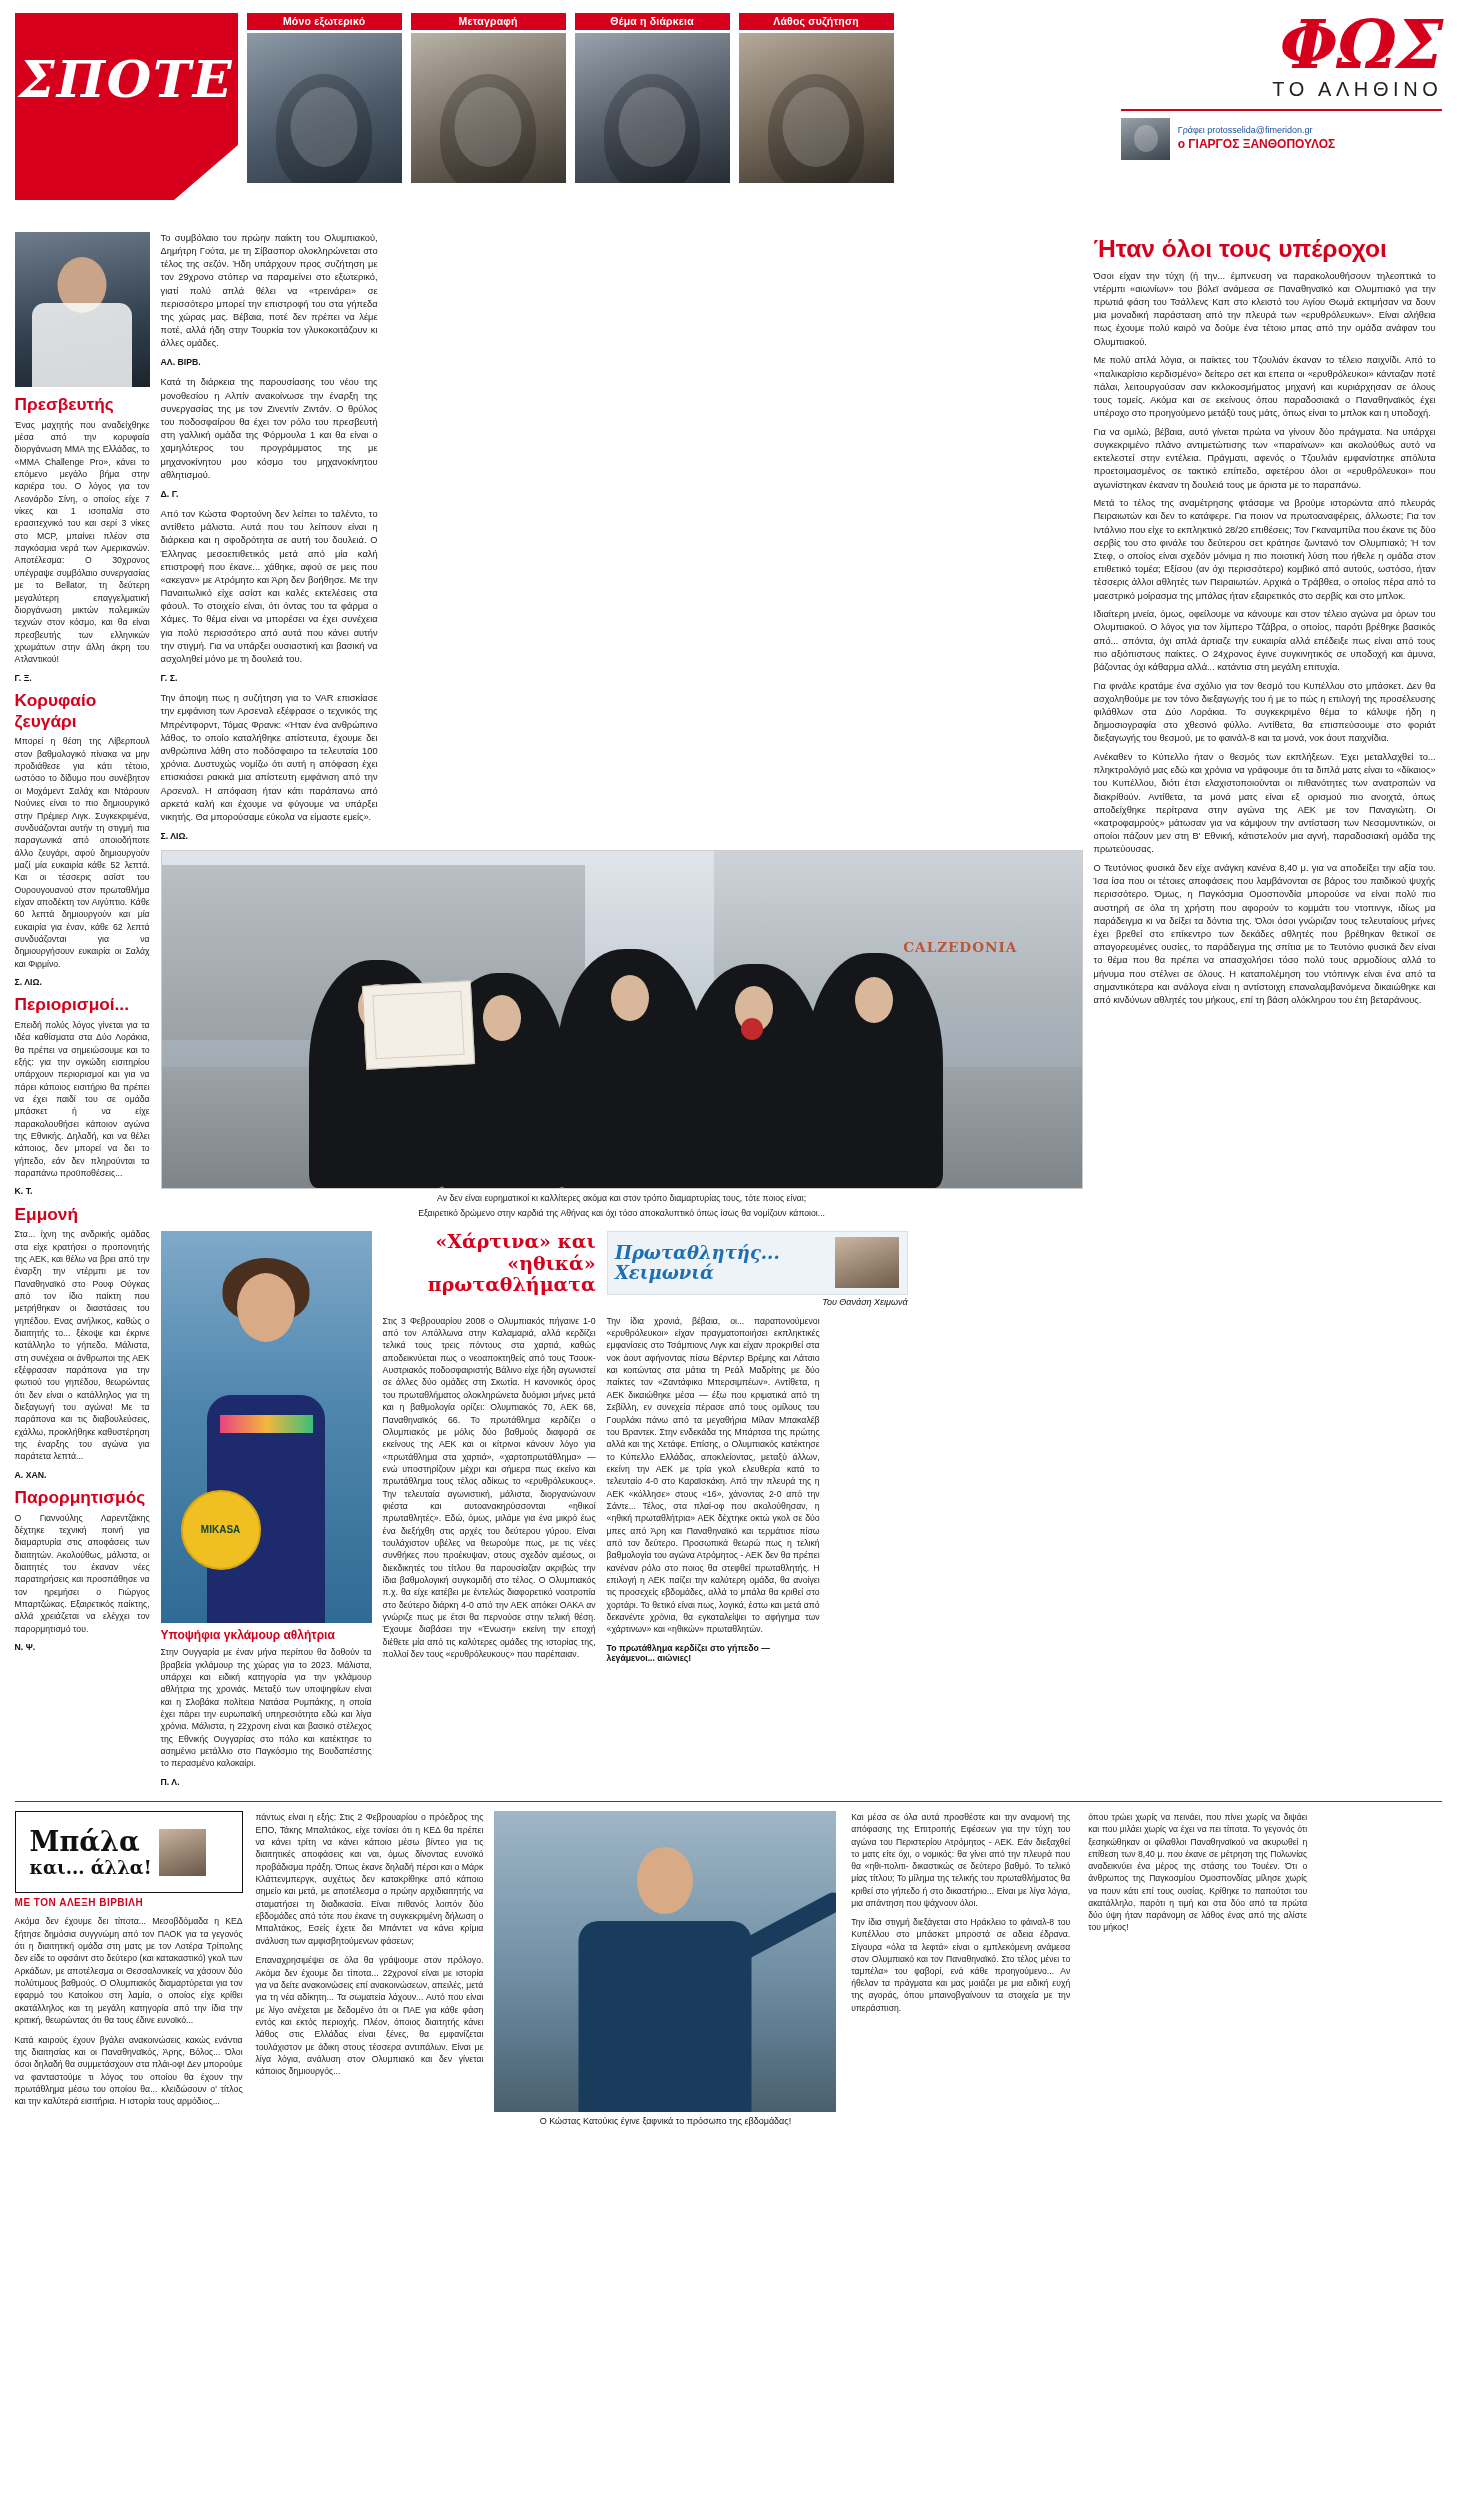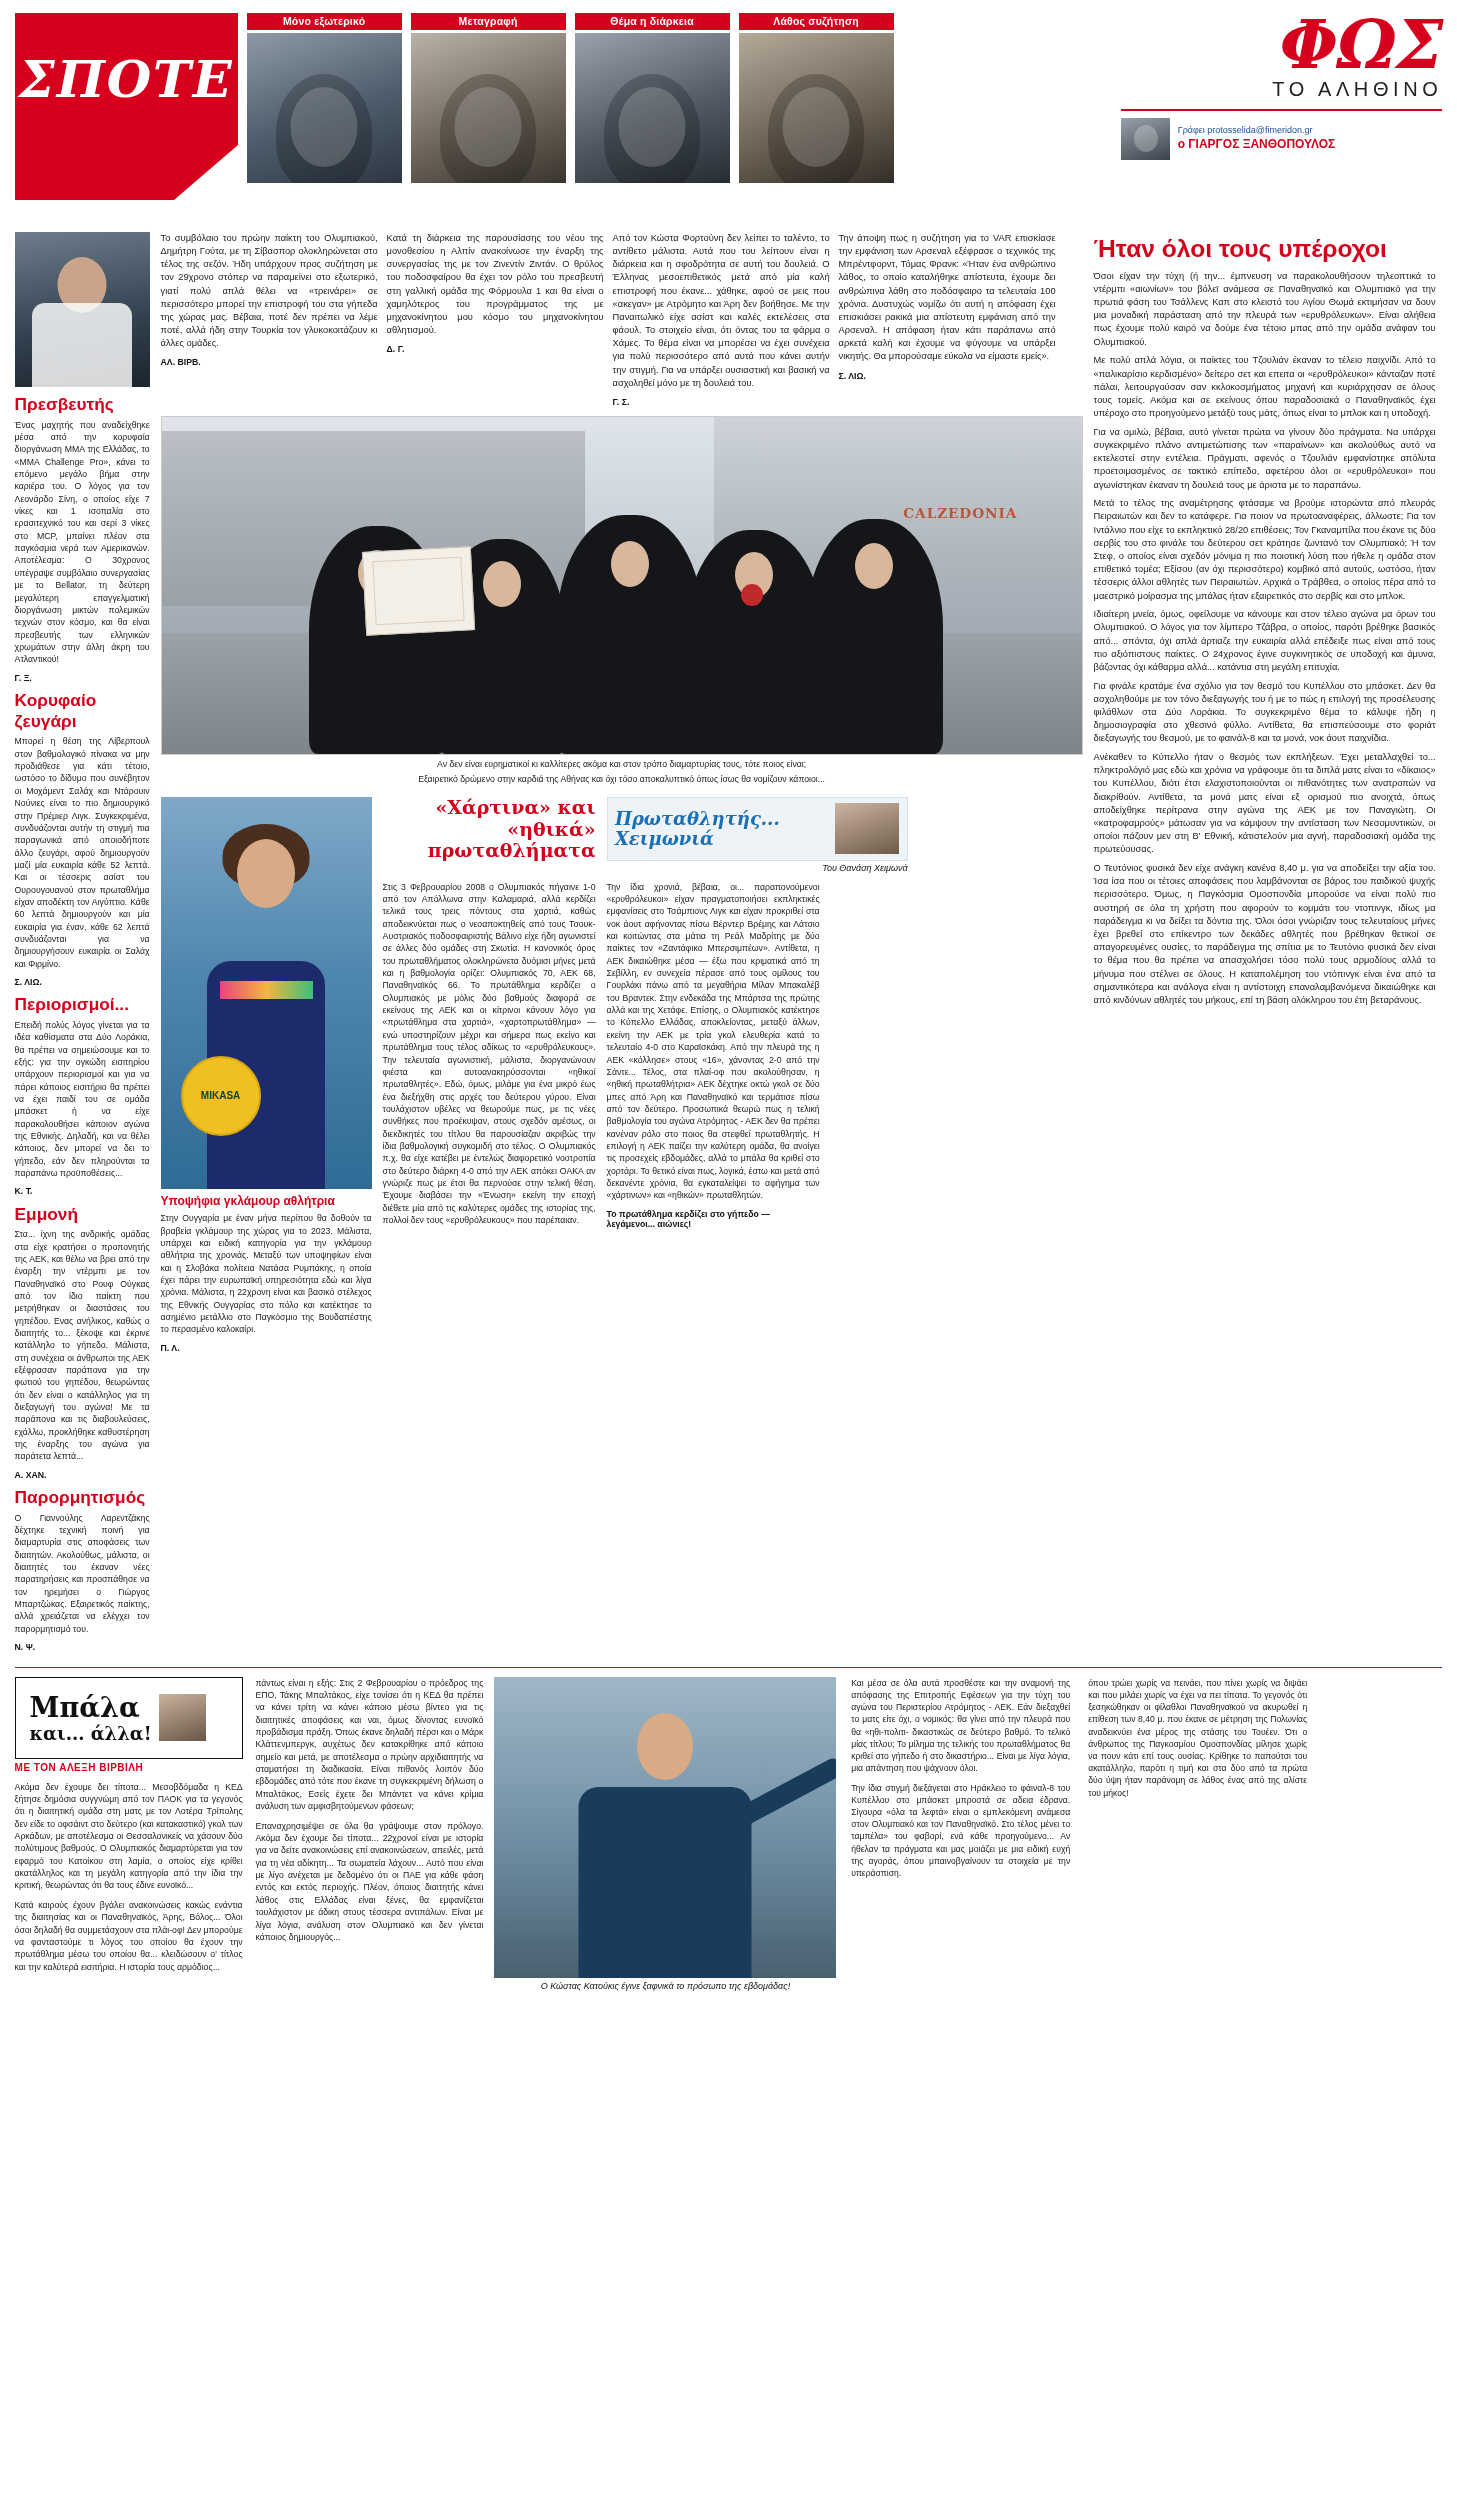--- a/index.html
+++ b/index.html
@@ -91,21 +91,21 @@
   .lead-img .hd{
     position:absolute; left:50%; top:25.5px; transform:translateX(-50%);
     width:49px; height:56px; border-radius:50%; background:#c9a488;
   }
 
   h3.redhead { color:#d6001c; font-size:17.3px; margin:7.3px 0 3.6px; font-weight:bold; }
   .body-txt { font-size:8.7px; line-height:1.42; text-align:justify; color:#1a1a1a; }
   .sig { text-align:left; font-size:8.7px; font-weight:bold; margin-top:7px; }
 
   
-  .quad { display:flex; gap:9px; }
+  .quad { display:flex; gap:9px;flex-direction:column; }
   .quad .c { width:217px; }
   .quad .c .body-txt { font-size:9.3px; }
 
   
   .mainphoto-wrap { margin-top:9px; }
   .mainphoto {
     width:100%; height:339px; position:relative; overflow:hidden;
     background:linear-gradient(180deg,#cfd6dc 0%,#aeb7c0 42%,#8d949c 100%);
     border:0.9px solid #ccc;
   }
@@ -392,21 +392,21 @@
       <div class="body-txt" style="margin-top:7.3px;">Ακόμα δεν έχουμε δει τίποτα... Μεσοβδόμαδα η ΚΕΔ ξήτησε δημόσια συγγνώμη από τον ΠΑΟΚ για τα γεγονός ότι η διαιτητική ομάδα στη ματς με τον Λοτέρα Τρίπολης δεν είδε το οφσάιντ στο δεύτερο (και κατακαστικό) γκολ των Αρκάδων, με αποτέλεσμα οι Θεσσαλονικείς να χάσουν δύο πολύτιμους βαθμούς. Ο Ολυμπιακός διαμαρτύρεται για τον εφαρμό του Κατοίκου στη λαμία, ο οποίος είχε κρίθει ακατάλληλος και τη μεγάλη κατηγορία από την ίδια την κριτική, θεωρώντας ότι θα τους έδινε ευνοϊκό...</div>
       <div class="body-txt" style="margin-top:7.3px;">Κατά καιρούς έχουν βγάλει ανακοινώσεις κακώς ενάντια της διαιτησίας και οι Παναθηναϊκός, Άρης, Βόλος... Όλοι όσοι δηλαδή θα συμμετάσχουν στα πλάι-οφ! Δεν μπορούμε να φανταστούμε τι λόγος του οποίου θα έχουν την πρωτάθλημα μέσω του οποίου θα... κλειδώσουν ο' τίτλος και την καλύτερά εισιτήρια. Η ιστορία τους αρμόδιος...</div>
     </div>
 
     <div class="b-mid">
       <div style="display:flex;gap:11px;">
         <div style="width:228px;">
           <div class="body-txt">πάντως είναι η εξής: Στις 2 Φεβρουαρίου ο πρόεδρος της ΕΠΟ, Τάκης Μπαλτάκος, είχε τονίσει ότι η ΚΕΔ θα πρέπει να κάνει τρίτη να κάνει κάποιο μέσω βίντεο για τις διαιτητικές αποφάσεις και ναι, όμως δίνοντας ευνοϊκό προβάδισμα πράξη. Όπως έκανε δηλαδή πέρσι και ο Μάρκ Κλάττενμπεργκ, αυχέτως δεν κατακρίθηκε από κάποιο σημείο και μετά, με αποτέλεσμα ο πρώην αρχιδιαιτητής να σταματήσει τη διαδικασία. Είναι πιθανός λοιπόν δύο εβδομάδες από τότε που έκανε τη συγκεκριμένη δήλωση ο Μπαλτάκος, Εσείς έχετε δει Μπάντετ να κάνει κρίμια ανάλυση των αμφισβητούμενων φάσεων;</div>
           <div class="body-txt" style="margin-top:7.3px;">Επαναχρησιμέψει σε όλα θα γράψουμε στον πρόλογο. Ακόμα δεν έχουμε δει τίποτα... 22χρονοί είναι με ιστορία για να δείτε ανακοινώσεις επί ανακοινώσεων, απειλές, μετά για τη νέα αδίκητη... Τα σωματεία λάχουν... Αυτό που είναι με λίγο ανέχεται με δεδομένο ότι οι ΠΑΕ για κάθε φάση εντός και εκτός περιοχής. Πλέον, όποιος διαιτητής κάνει λάθος στις Ελλάδας είναι ξένες, θα εμφανίζεται τουλάχιστον με άδικη στους τέσσερα αντιπάλων. Είναι με λίγα λόγια, ανάλυση στον Ολυμπιακό και δεν γίνεται κάποιος δημιουργός...</div>
         </div>
-        <div style="width:342px;font-style:italic;">
+        <div style="width:342px;">
           <div class="ref-img">
             <div class="head2"></div>
               <div class="body2"></div>
               <div class="arm"></div>
           </div>
           <div class="ref-cap">Ο Κώστας Κατούκις έγινε ξαφνικά το πρόσωπο της εβδομάδας!</div>
         </div>
       </div>
     </div>
 

